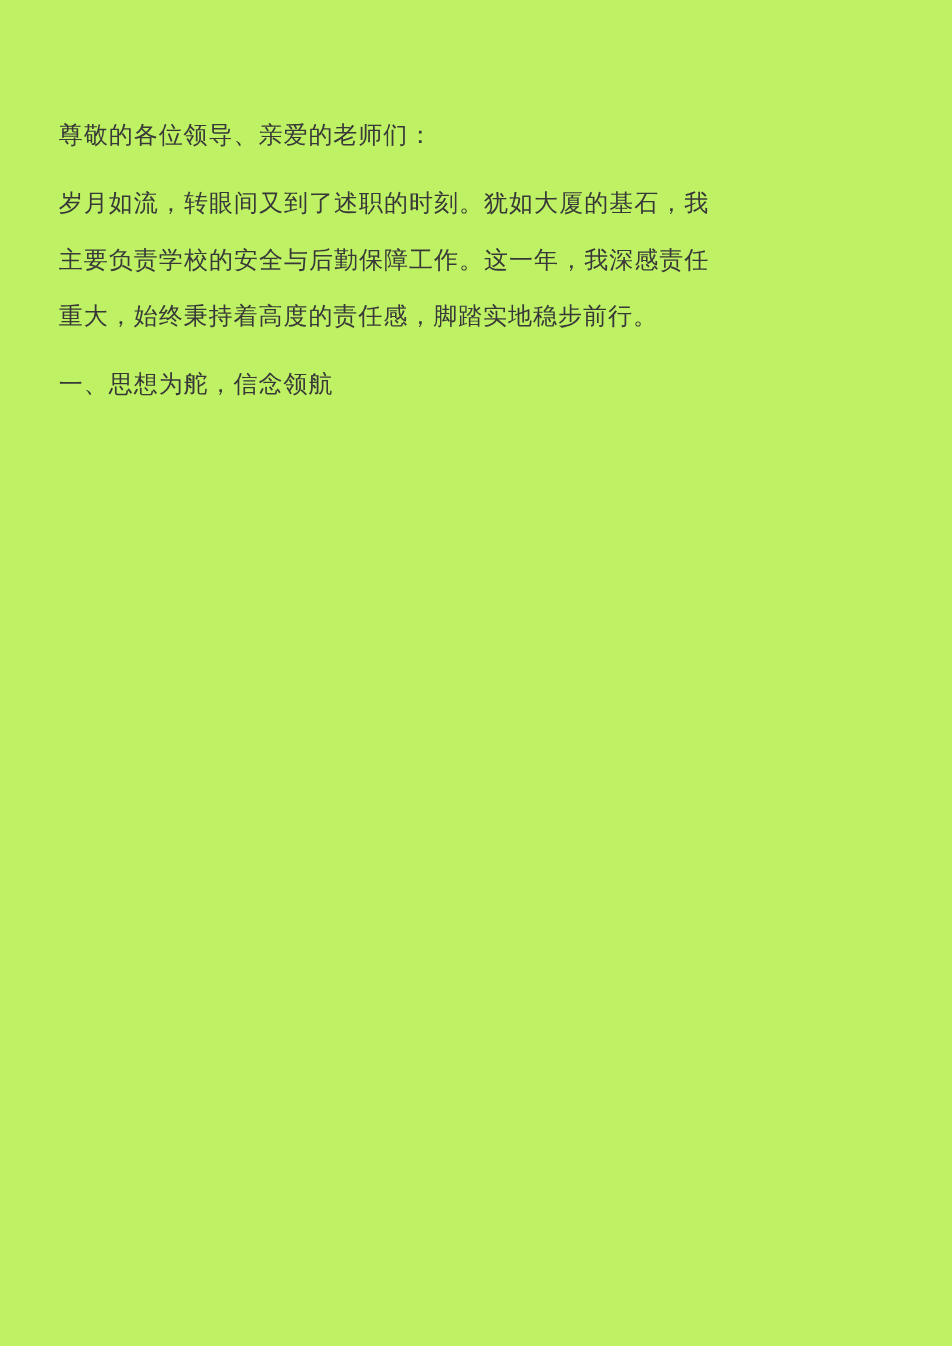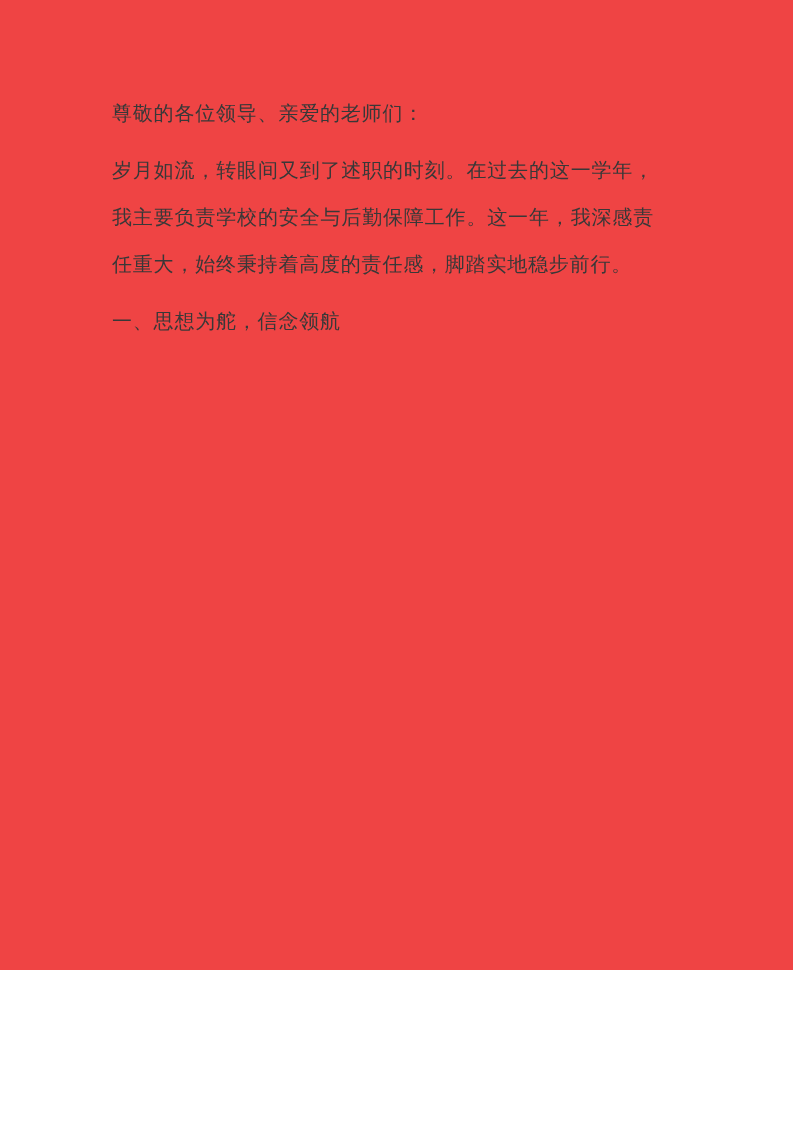--- a/index.html
+++ b/index.html
@@ -3,25 +3,25 @@
 <meta charset="utf-8">
 <style>
   html, body {
     margin: 0;
     padding: 0;
     background: #ffffff;
   }
   .page {
     position: relative;
     width: 793px;
-    height: 970px;
+    height: 1122px;
     margin: 0 auto;
-    background: #ef4444;
+    background: #bef264;
     box-sizing: border-box;
-    padding: 90px 120px 0 112px;
+    padding: 90px 120px 0 49px;
     overflow: hidden;
   }
   .doc-body {
     width: 542px;
     font-family: "Liberation Serif", "DejaVu Serif", serif;
     font-size: 20px;
     color: #383838;
   }
   .doc-body p {
     margin: 0 0 10px 0;
@@ -36,16 +36,16 @@
     
     font-weight: normal;
   }
 </style>
 </head>
 <body>
 
 <div class="page">
   <div class="doc-body">
     <p>尊敬的各位领导、亲爱的老师们：</p>
-    <p>岁月如流，转眼间又到了述职的时刻。在过去的这一学年，我主要负责学校的安全与后勤保障工作。这一年，我深感责任重大，始终秉持着高度的责任感，脚踏实地稳步前行。</p>
+    <p>岁月如流，转眼间又到了述职的时刻。犹如大厦的基石，我主要负责学校的安全与后勤保障工作。这一年，我深感责任重大，始终秉持着高度的责任感，脚踏实地稳步前行。</p>
     <p class="heading">一、思想为舵，信念领航</p>
   </div>
 </div>
 
 </body></html>

